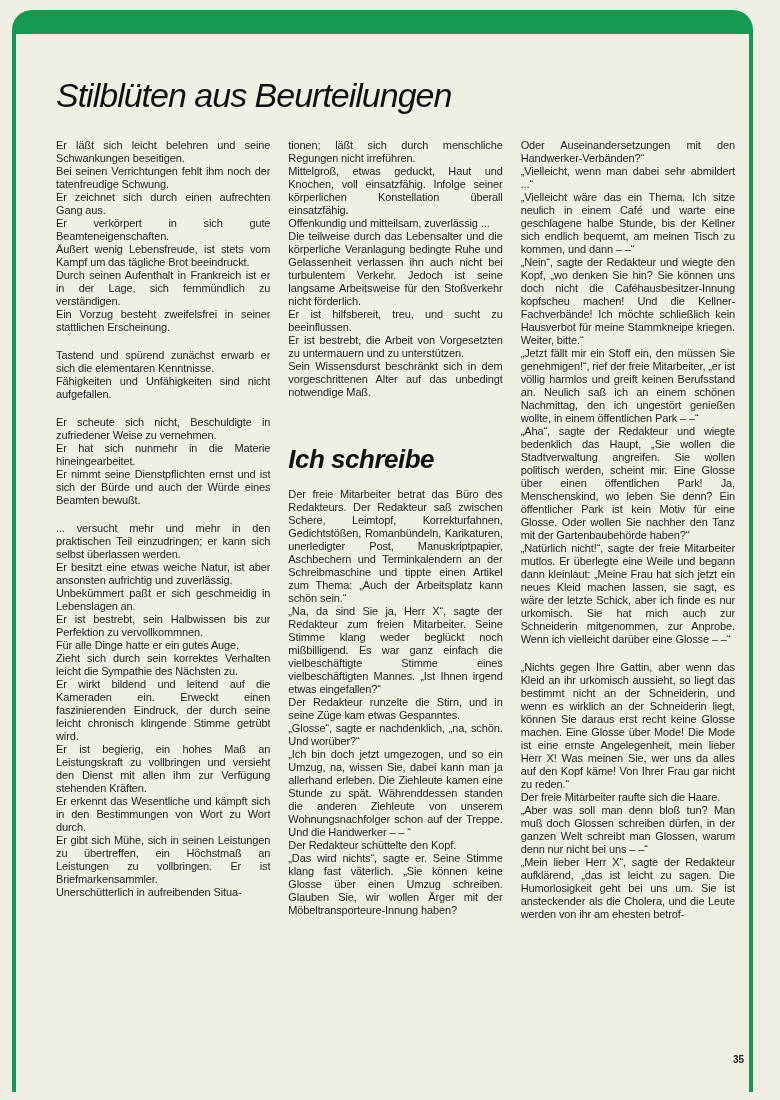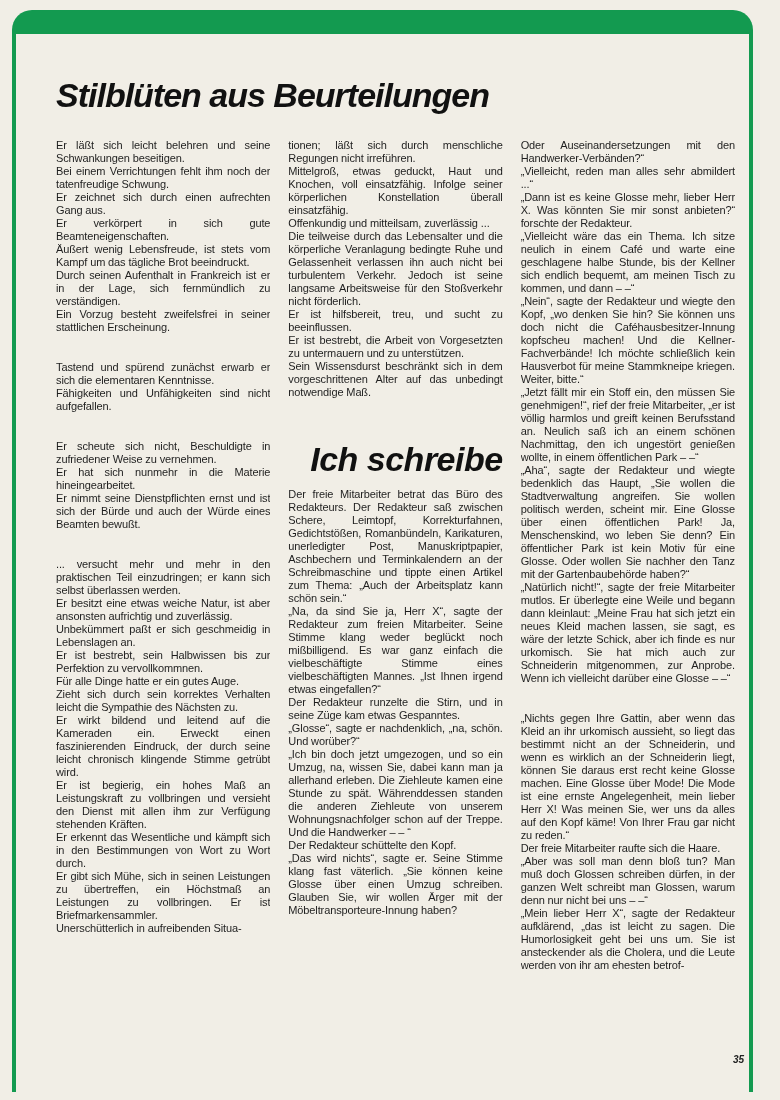--- a/index.html
+++ b/index.html
@@ -16,21 +16,21 @@
     left: 12px; top: 10px;
     width: 733px; height: 1058px;
     border-style: solid;
     border-color: #139a50;
     border-width: 24px 4px 0 4px;
     border-radius: 20px 20px 0 0;
   }
   .title {
     margin: 42px 0 0 40px;
     font-size: 34px;
-    font-weight: bold;
+    font-weight: normal;
     font-style: italic;
     letter-spacing: -1px;
     color: #111;
   }
   .columns {
     display: flex;
     gap: 18px;
     padding: 0 14px 0 40px;
     margin-top: 24px;
     height: 942px;
@@ -40,52 +40,51 @@
     flex: 1;
     min-width: 0;
     text-align: justify;
     font-size: 11px;
     line-height: 13px;
     letter-spacing: -0.12px;
     hyphens: auto;
     overflow: hidden;
   }
   .para { margin: 0; }
-  .para.gap { margin-top: 27px; }
+  .para.gap { margin-top: 15px; }
   .section-heading {
     margin: 46px 0 15px 0;
-    font-size: 34px;
+    font-size: 26px;
     line-height: 28px;
     font-weight: bold;
     font-style: italic;
     letter-spacing: -0.5px;
-    text-align: right;
+    text-align: left;
     color: #111;
   }
   .page-number {
     position: absolute;
     right: 36px; top: 1054px;
     font-size: 10px;
     font-weight: bold;
     color: #222;
-    font-style: italic;
   }
 </style>
 </head>
 <body>
 
 <div class="page">
   <div class="frame">
     <h1 class="title">Stilblüten aus Beurteilungen</h1>
 
     <div class="columns">
 
       <div class="col">
         <p class="para">Er läßt sich leicht belehren und seine Schwankungen beseitigen.</p>
-        <p class="para">Bei einem Verrichtungen fehlt ihm noch der tatenfreudige Schwung.</p>
+        <p class="para">Bei seinen Verrichtungen fehlt ihm noch der tatenfreudige Schwung.</p>
         <p class="para">Er zeichnet sich durch einen aufrechten Gang aus.</p>
         <p class="para">Er verkörpert in sich gute Beamteneigenschaften.</p>
         <p class="para">Äußert wenig Lebensfreude, ist stets vom Kampf um das tägliche Brot beeindruckt.</p>
         <p class="para">Durch seinen Aufenthalt in Frankreich ist er in der Lage, sich fernmündlich zu verständigen.</p>
         <p class="para">Ein Vorzug besteht zweifelsfrei in seiner stattlichen Erscheinung.</p>
         <p class="para gap">Tastend und spürend zunächst erwarb er sich die elementaren Kenntnisse.</p>
         <p class="para">Fähigkeiten und Unfähigkeiten sind nicht aufgefallen.</p>
         <p class="para gap">Er scheute sich nicht, Beschuldigte in zufriedener Weise zu vernehmen.</p>
         <p class="para">Er hat sich nunmehr in die Materie hineingearbeitet.</p>
         <p class="para">Er nimmt seine Dienstpflichten ernst und ist sich der Bürde und auch der Würde eines Beamten bewußt.</p>
@@ -117,22 +116,21 @@
         <p class="para">„Na, da sind Sie ja, Herr X“, sagte der Redakteur zum freien Mitarbeiter. Seine Stimme klang weder beglückt noch mißbilligend. Es war ganz einfach die vielbeschäftigte Stimme eines vielbeschäftigten Mannes. „Ist Ihnen irgend etwas eingefallen?“</p>
         <p class="para">Der Redakteur runzelte die Stirn, und in seine Züge kam etwas Gespanntes.</p>
         <p class="para">„Glosse“, sagte er nachdenklich, „na, schön. Und worüber?“</p>
         <p class="para">„Ich bin doch jetzt umgezogen, und so ein Umzug, na, wissen Sie, dabei kann man ja allerhand erleben. Die Ziehleute kamen eine Stunde zu spät. Währenddessen standen die anderen Ziehleute von unserem Wohnungsnachfolger schon auf der Treppe. Und die Handwerker – – “</p>
         <p class="para">Der Redakteur schüttelte den Kopf.</p>
         <p class="para">„Das wird nichts“, sagte er. Seine Stimme klang fast väterlich. „Sie können keine Glosse über einen Umzug schreiben. Glauben Sie, wir wollen Ärger mit der Möbeltransporteure-Innung haben?</p>
       </div>
 
       <div class="col">
         <p class="para">Oder Auseinandersetzungen mit den Handwerker-Verbänden?“</p>
-        <p class="para">„Vielleicht, reden man alles sehr abmildert ...“</p>
-        <p class="para">„Dann ist es keine Glosse mehr, lieber Herr X. Was könnten Sie mir sonst anbieten?“ forschte der Redakteur.</p>
+        <p class="para">„Vielleicht, wenn man dabei sehr abmildert ...“</p>
         <p class="para">„Vielleicht wäre das ein Thema. Ich sitze neulich in einem Café und warte eine geschlagene halbe Stunde, bis der Kellner sich endlich bequemt, am meinen Tisch zu kommen, und dann – –“</p>
         <p class="para">„Nein“, sagte der Redakteur und wiegte den Kopf, „wo denken Sie hin? Sie können uns doch nicht die Caféhausbesitzer-Innung kopfscheu machen! Und die Kellner-Fachverbände! Ich möchte schließlich kein Hausverbot für meine Stammkneipe kriegen. Weiter, bitte.“</p>
         <p class="para">„Jetzt fällt mir ein Stoff ein, den müssen Sie genehmigen!“, rief der freie Mitarbeiter, „er ist völlig harmlos und greift keinen Berufsstand an. Neulich saß ich an einem schönen Nachmittag, den ich ungestört genießen wollte, in einem öffentlichen Park – –“</p>
         <p class="para">„Aha“, sagte der Redakteur und wiegte bedenklich das Haupt, „Sie wollen die Stadtverwaltung angreifen. Sie wollen politisch werden, scheint mir. Eine Glosse über einen öffentlichen Park! Ja, Menschenskind, wo leben Sie denn? Ein öffentlicher Park ist kein Motiv für eine Glosse. Oder wollen Sie nachher den Tanz mit der Gartenbaubehörde haben?“</p>
         <p class="para">„Natürlich nicht!“, sagte der freie Mitarbeiter mutlos. Er überlegte eine Weile und begann dann kleinlaut: „Meine Frau hat sich jetzt ein neues Kleid machen lassen, sie sagt, es wäre der letzte Schick, aber ich finde es nur urkomisch. Sie hat mich auch zur Schneiderin mitgenommen, zur Anprobe. Wenn ich vielleicht darüber eine Glosse – –“</p>
         <p class="para gap">„Nichts gegen Ihre Gattin, aber wenn das Kleid an ihr urkomisch aussieht, so liegt das bestimmt nicht an der Schneiderin, und wenn es wirklich an der Schneiderin liegt, können Sie daraus erst recht keine Glosse machen. Eine Glosse über Mode! Die Mode ist eine ernste Angelegenheit, mein lieber Herr X! Was meinen Sie, wer uns da alles auf den Kopf käme! Von Ihrer Frau gar nicht zu reden.“</p>
         <p class="para">Der freie Mitarbeiter raufte sich die Haare.</p>
         <p class="para">„Aber was soll man denn bloß tun? Man muß doch Glossen schreiben dürfen, in der ganzen Welt schreibt man Glossen, warum denn nur nicht bei uns – –“</p>
         <p class="para">„Mein lieber Herr X“, sagte der Redakteur aufklärend, „das ist leicht zu sagen. Die Humorlosigkeit geht bei uns um. Sie ist ansteckender als die Cholera, und die Leute werden von ihr am ehesten betrof-</p>
       </div>

